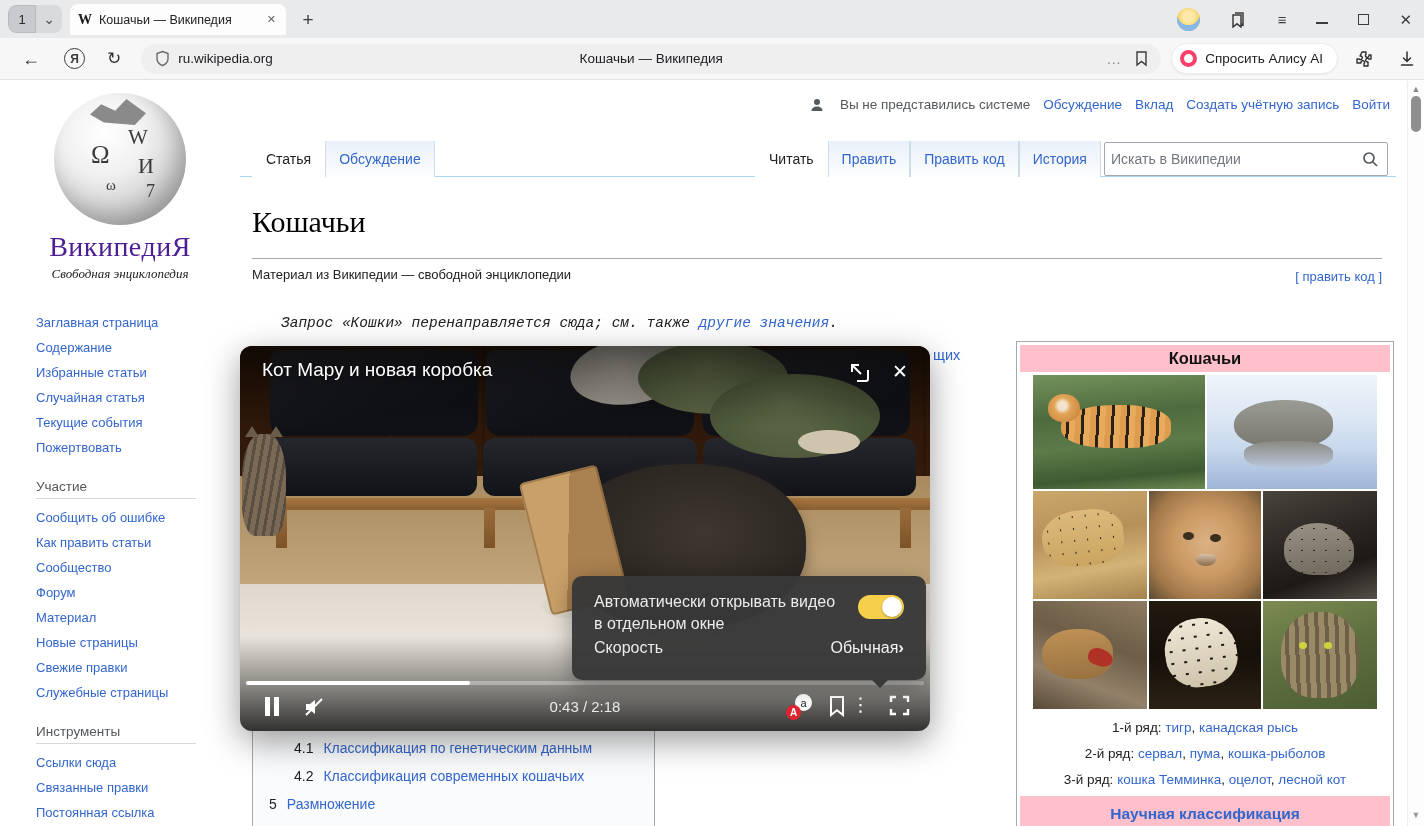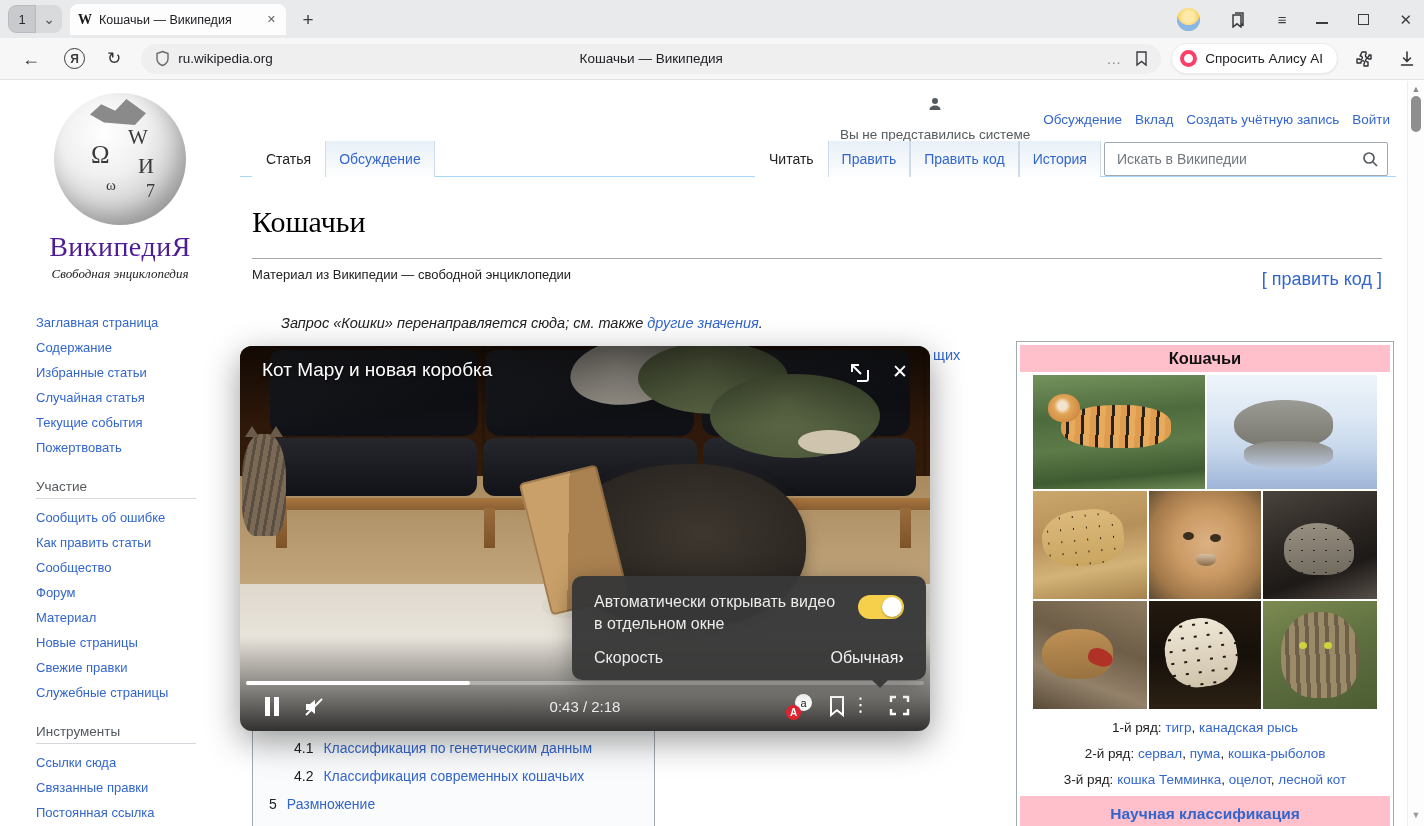--- a/index.html
+++ b/index.html
@@ -58,41 +58,41 @@
   .logo-title{font-family:"Liberation Serif",serif;font-size:28px;color:#4c1d95;letter-spacing:.5px;}
   .logo-sub{font-family:"Liberation Serif",serif;font-style:italic;font-size:13px;color:#222;margin-top:3px;}
   .side-nav{position:absolute;left:0;top:232px;width:240px;}
   .side-list{list-style:none;margin:0;padding:0;}
   .side-list li{height:25px;padding-left:36px;}
   .side-list a{font-size:13px;color:#3366cc;text-decoration:none;}
   .side-header{margin:16px 0 9px 36px;width:160px;font-size:13.5px;color:#54595d;padding-bottom:4px;border-bottom:1px solid #d5d9dd;}
 
   
   .personal{position:absolute;top:16px;right:34px;display:flex;align-items:center;gap:13px;font-size:13.5px;}
-  .p-status{color:#54595d;display:flex;align-items:center;gap:16px;flex-direction:column;}
+  .p-status{color:#54595d;display:flex;align-items:center;gap:16px;}
   .plink{color:#3366cc;}
 
   
   .tabs-underline{position:absolute;left:240px;top:95px;width:1156px;height:1px;background:#a7d7f9;}
   .wtabs{position:absolute;top:60px;height:36px;display:flex;align-items:stretch;}
   .wtabs-left{left:252px;}
   .wtabs-right{left:755px;}
   .wtab{display:flex;align-items:center;padding:0 13px;font-size:14px;color:#3366cc;
     background:linear-gradient(#e8f0f8,#fdfefe);border-left:1px solid #cfdbe8;border-right:1px solid #cfdbe8;}
   .wtab.active{background:#fff;color:#222;border-color:transparent;}
-  .searchbox{position:absolute;left:1104px;top:61px;width:284px;height:34px;background:#fff;border:1px solid #a2a9b1;border-radius:2px;display:flex;align-items:center;padding:0 8px 0 10px;}
+  .searchbox{position:absolute;left:1104px;top:61px;width:284px;height:34px;background:#fff;border:1px solid #a2a9b1;border-radius:2px;display:flex;align-items:center;padding:0 8px 0 4px;}
   .searchbox input{flex:1;border:none;outline:none;font-size:14px;color:#202124;font-family:"Liberation Sans",sans-serif;background:transparent;}
   .searchbox input::placeholder{color:#72777d;}
 
   
   .h1{position:absolute;left:252px;top:124px;font-family:"Liberation Serif",serif;font-size:30px;color:#000;}
   .h1-rule{position:absolute;left:252px;top:177px;width:1130px;height:1px;background:#a7a7a7;}
   .tagline{position:absolute;left:252px;top:186px;font-size:13px;color:#202122;}
-  .editlink{position:absolute;right:42px;top:188px;font-size:18px;color:#3366cc;}
-  .hatnote{position:absolute;left:281px;top:234px;font-size:14.5px;font-style:italic;color:#202122;}
+  .editlink{position:absolute;right:42px;top:188px;font-size:13px;color:#3366cc;}
+  .hatnote{position:absolute;left:281px;top:234px;font-size:14.5px;font-style:italic;color:#202122;font-family:Liberation Mono, monospace;}
   .hatnote a{color:#3366cc;text-decoration:none;font-style:italic;}
   .lead-frag{position:absolute;left:933px;top:266px;font-size:14.5px;color:#3366cc;}
 
   
   .toc{position:absolute;left:252px;top:600px;width:403px;height:160px;background:#fafbfc;border:1px solid #a2a9b1;padding-top:52px;}
   .toc-row{height:28px;display:flex;align-items:center;padding-left:16px;font-size:14px;}
   .toc-row.lvl2{padding-left:41px;}
   .toc-num{color:#202122;margin-right:10px;}
   .toc-link{color:#3366cc;text-decoration:none;}
 
@@ -185,21 +185,21 @@
   .v-fs{position:absolute;right:20px;top:4px;}
   
   .v-popup{position:absolute;left:332px;top:230px;width:354px;height:104px;background:rgba(56,56,56,.97);border-radius:10px;padding:15px 22px 13px;box-shadow:0 6px 24px rgba(0,0,0,.35);}
   .v-popup::after{content:"";position:absolute;left:300px;bottom:-8px;border-left:8px solid transparent;border-right:8px solid transparent;border-top:8px solid rgba(56,56,56,.97);}
   .pop-row1{display:flex;justify-content:space-between;align-items:flex-start;}
   .pop-label{width:242px;font-size:16px;line-height:22px;color:#ebebe9;}
   .toggle{width:46px;height:24px;border-radius:12px;background:#6f6f6f;position:relative;margin-top:4px;flex:none;}
   .toggle.on{background:#f6cf4b;}
   .knob{position:absolute;top:2px;left:2px;width:20px;height:20px;border-radius:50%;background:#fff;box-shadow:0 1px 2px rgba(0,0,0,.3);}
   .toggle.on .knob{left:24px;}
-  .pop-row2{display:flex;justify-content:space-between;align-items:center;margin-top:13px;}
+  .pop-row2{display:flex;justify-content:space-between;align-items:center;margin-top:3px;}
   .pop-speed{font-size:16px;color:#ebebe9;}
   .pop-val{font-size:16px;color:#f2f2f0;display:flex;align-items:center;}
   .chev{font-weight:bold;font-size:17px;}
 
   
   .sbar{position:absolute;right:0;top:0;width:17px;height:745px;background:#fdfdfd;border-left:1px solid #eeeeee;}
   .sb-up{position:absolute;top:3px;left:0;width:16px;text-align:center;color:#8a8a8a;font-size:9px;}
   .sb-thumb{position:absolute;top:15px;left:3px;width:10px;height:36px;border-radius:5px;background:#8f8f8f;}
   .sb-down{position:absolute;bottom:6px;left:0;width:16px;text-align:center;color:#9a9a9a;font-size:9px;}
   svg{display:block;}

